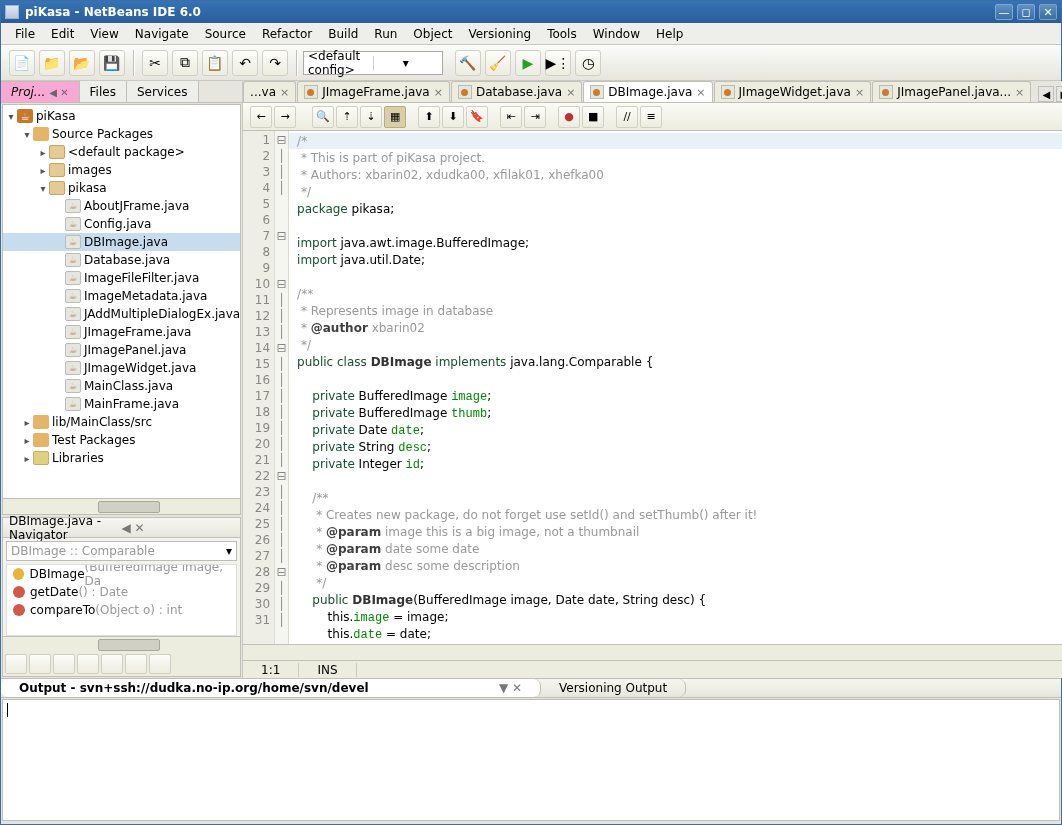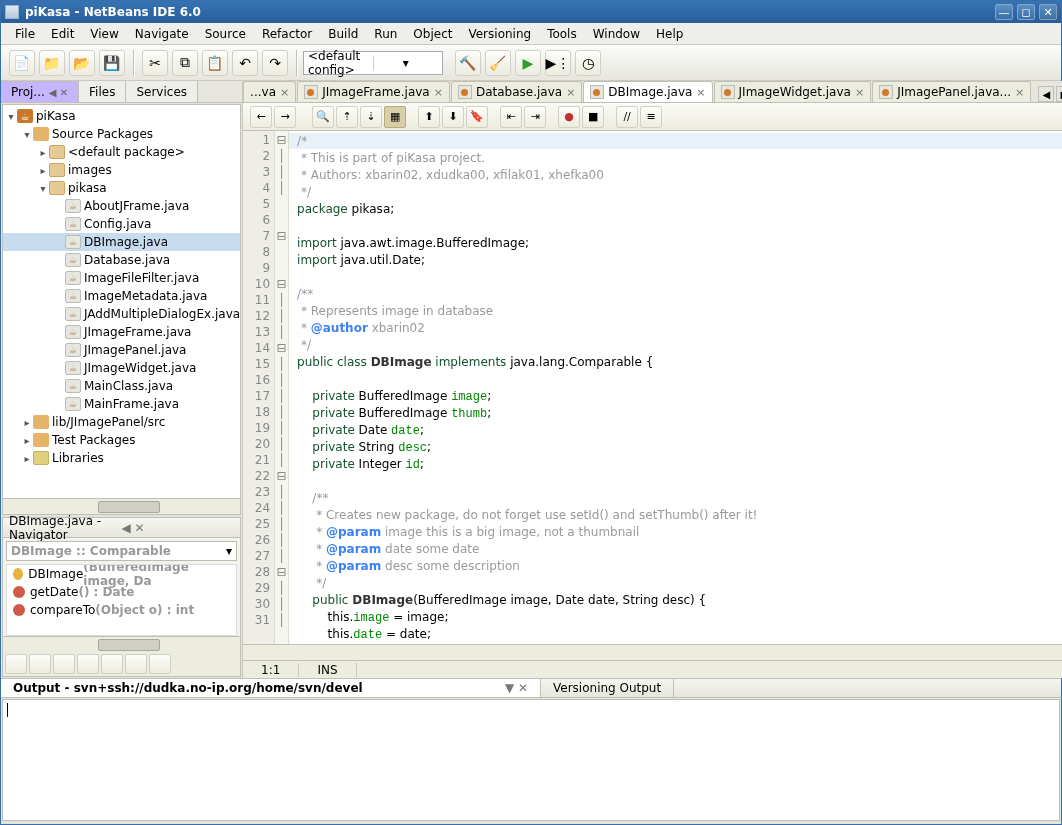--- a/index.html
+++ b/index.html
@@ -26,21 +26,21 @@
 .config .dd { width:16px; text-align:center; border-left:1px solid #ccc; }
 
 
 .main { flex:1; display:flex; min-height:0; }
 .left-col { width:270px; display:flex; flex-direction:column; border-right:1px solid #c9c9c1; min-height:0; }
 .right-col { flex:1; display:flex; flex-direction:column; min-height:0; }
 
 
 .left-tabs { height:22px; display:flex; background:#e6e6de; border-bottom:1px solid #c0c0b8; }
 .left-tab { padding:3px 10px; border-right:1px solid #c0c0b8; background:#eeeeea; display:flex; align-items:center;}
-.left-tab.active { background:#c4b5fd; border-top:1px solid #c0c0b8; }
+.left-tab.active { background:#f9a8d4; border-top:1px solid #c0c0b8;font-style:italic; }
 .left-tab .act { margin-left:4px; font-size:10px; color:#666;}
 
 
 .tree-pane { flex:1; background:#fff; border:1px solid #c0c0b8; margin:1px; overflow:hidden; display:flex; flex-direction:column; }
 .tree { flex:1; overflow:hidden; padding:2px 0; }
 .tree-row { display:flex; align-items:center; height:18px; white-space:nowrap; }
 .twist { width:12px; text-align:center; color:#555; font-size:10px; }
 .ico { width:16px; height:14px; margin-right:3px; display:inline-flex; align-items:center; justify-content:center; border-radius:2px; font-size:10px; }
 .ico.coffee { background:#c9782a; color:#fff; }
 .ico.pkg { background:#e6b469; } 
@@ -54,21 +54,21 @@
 .left-scroll::after{ content:""; position:absolute; left:40%; top:2px; width:60px; height:10px; background:#d0d0c4; border:1px solid #a8a89c; border-radius:2px;}
 
 
 .nav-pane { flex:0 0 160px; border:1px solid #c0c0b8; margin:1px; background:#f3f3ed; display:flex; flex-direction:column; }
 .nav-hdr { height:20px; display:flex; align-items:center; padding:0 6px; background:linear-gradient(#f7f7f1,#e6e6de); border-bottom:1px solid #c0c0b8;}
 .nav-hdr span { flex:1;}
 .nav-drop { background:#fff; border:1px solid #bdbdb4; margin:3px; height:20px; display:flex; align-items:center; padding:0 4px;}
 .nav-list { flex:1; background:#fff; margin:0 3px; border:1px solid #ddd; overflow:hidden;}
 .nav-row { display:flex; align-items:center; height:18px; padding-left:6px; }
 .bullet { width:12px; height:12px; border-radius:50%; margin-right:5px;} .b-ylw { background:#e6b43c;} .b-red { background:#d05a4a;}
-.muted { color:#999;font-weight:bold; }
+.muted { color:#999; }
 .nav-btns { height:24px; display:flex; align-items:center; padding:2px; gap:2px; background:#ececdf;}
 .nav-btns .nb { width:22px; height:20px; border:1px solid #cfcfc4; background:linear-gradient(#fdfdfb,#ececdf); border-radius:2px;}
 
 
 .editor-tabs { height:22px; display:flex; background:#e6e6de; border-bottom:1px solid #c0c0b8; align-items:flex-end; }
 .etab { height:21px; padding:2px 6px; border:1px solid #c0c0b8; border-bottom:none; margin-right:1px; display:flex; align-items:center; background:#ececdf; border-radius:3px 3px 0 0; white-space:nowrap;}
 .etab.active { background:#fff; }
 .etab .jic { width:14px;height:14px; background:#e6e6e0; border:1px solid #bcbcb4; margin-right:4px; position:relative;}
 .etab .jic::after{ content:"";position:absolute;left:2px;top:3px;width:7px;height:7px;background:#d07a28;border-radius:50%;}
 .etab .x { margin-left:4px; color:#777; font-size:11px;}
@@ -80,30 +80,30 @@
 .ebtn { width:22px; height:22px; margin:0 1px; border:1px solid #d0d0c4; border-radius:2px; background:linear-gradient(#fdfdfb,#ececdf); display:flex;align-items:center;justify-content:center;font-size:11px;}
 .ebtn.toggled { background:#d8cfa8; border-color:#b8ac7c;}
 
 
 .editor-body { flex:1; display:flex; min-height:0; position:relative;}
 .gutter-ln { width:32px; background:#eeeee7; border-right:1px solid #dcdcd0; text-align:right; color:#888; font-family:Monaco,Consolas,monospace; font-size:12px; padding-top:2px;}
 .gutter-ln div { height:16px; padding-right:4px;}
 .gutter-fold { width:14px; background:#f6f6f0; border-right:1px solid #dcdcd0; font-family:monospace; font-size:9px; color:#888; padding-top:2px;}
 .gutter-fold div{ height:16px; text-align:center;}
 .code { flex:1; background:#fff; font-family:Monaco,Consolas,"Courier New",monospace; font-size:13px; padding:2px 0 0 8px; overflow:hidden; white-space:pre; line-height:16px; position:relative;}
-.kw { color:#14532d;} .cm { color:#9a9a9a;} .nm { color:#333; font-weight:bold;} .fld{color:#008800;font-family:Liberation Mono, monospace;} .tag{color:#3b82f6;font-weight:bold;}
+.kw { color:#14532d;} .cm { color:#9a9a9a;} .nm { color:#333; font-weight:bold;} .fld{color:#008800;font-family:Liberation Mono, monospace;} .tag{color:#404040;font-weight:bold;}
 .editor-scroll-h { height:16px; background:#ececdf; border-top:1px solid #c0c0b8;}
 
 
 .edit-status { height:18px; background:#ececdf; border-top:1px solid #c0c0b8; display:flex; align-items:center;}
 .edit-status span { padding:0 18px; border-right:1px solid #c9c9c0;}
 
 
 .output-tabs { height:20px; background:linear-gradient(#f6f6f0,#e6e6de); border-top:1px solid #c0c0b8; border-bottom:1px solid #c0c0b8; display:flex; align-items:center;}
-.out-tab { padding:2px 12px; border-right:1px solid #c0c0b8;}
+.out-tab { padding:2px 18px; border-right:1px solid #c0c0b8;border-radius:7px;}
 .out-tab.active { background:#fff;}
 .out-tab .act{ float:right; margin-left:18px; color:#777;}
 .output-body { flex:0 0 122px; background:#fff; border:1px solid #c0c0b8; margin:1px 1px 3px 1px; padding:2px 4px; font-family:Monaco,Consolas,monospace;}
 .output-caret { display:inline-block; width:1px; height:14px; background:#000; vertical-align:middle;}
 </style>
 </head>
 <body>
 
 <div class="window">
 
@@ -255,21 +255,21 @@
               <span>MainClass.java</span>
             </div>
           <div class="tree-row indent3">
               <span class="twist"></span>
               <span class="ico jfile">☕</span>
               <span>MainFrame.java</span>
             </div>
           <div class="tree-row indent1">
               <span class="twist">▸</span>
               <span class="ico pkg"></span>
-              <span>lib/JImagePanel/src</span>
+              <span>lib/MainClass/src</span>
             </div>
           <div class="tree-row indent1">
               <span class="twist">▸</span>
               <span class="ico pkg"></span>
               <span>Test Packages</span>
             </div>
           <div class="tree-row indent1">
               <span class="twist">▸</span>
               <span class="ico lib"></span>
               <span>Libraries</span>

